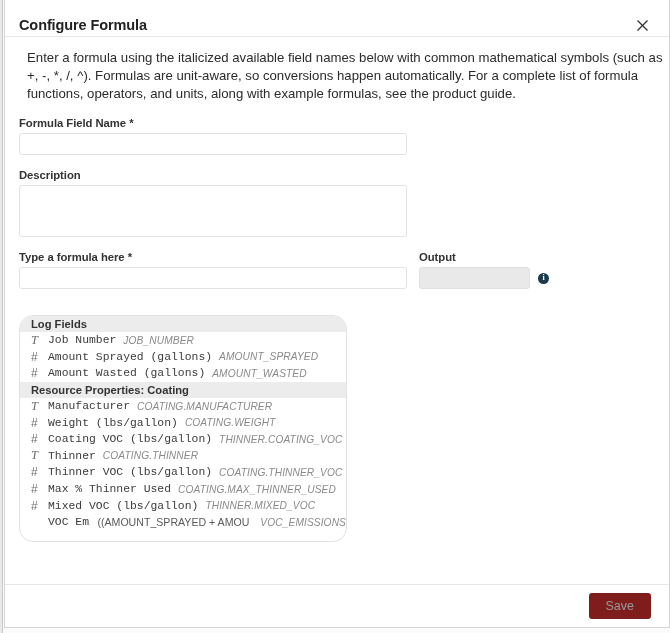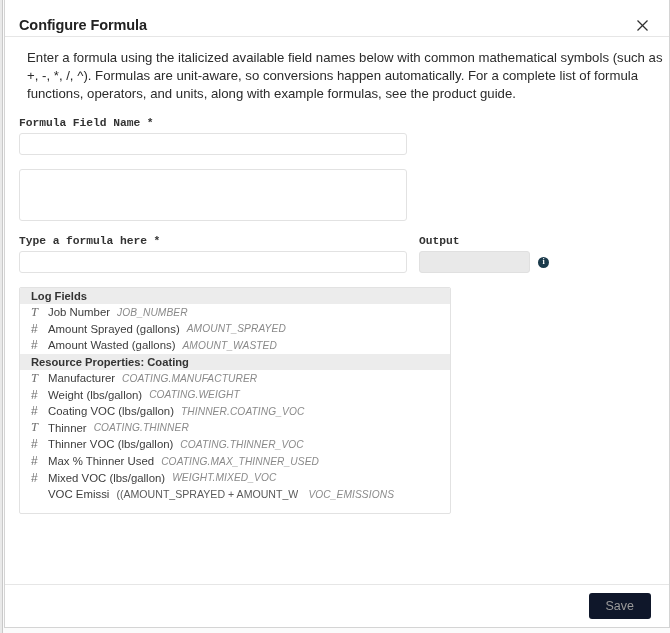--- a/index.html
+++ b/index.html
@@ -69,21 +69,20 @@
     color: #2b2b2b;
     width: 645px;
     margin: 0 0 14px 8px;
   }
   .field-label {
     font-size: 11.3px;
     font-weight: bold;
     color: #333333;
     margin-bottom: 4px;
     letter-spacing: -0.05px;
-    font-family: Liberation Mono, monospace;
   }
   .text-input {
     width: 388px;
     height: 22px;
     border: 1px solid #e2e2e2;
     border-radius: 3px;
     background: #ffffff;
     font-family: "Liberation Sans", sans-serif;
     font-size: 12px;
     padding: 0 6px;
@@ -102,21 +101,21 @@
     color: #222222;
     resize: none;
     outline: none;
     display: block;
   }
   .group { margin-bottom: 14px; }
   .formula-row {
     display: flex;
     align-items: flex-end;
     gap: 12px;
-    margin-bottom: 14px;
+    margin-bottom: 26px;
   }
   .output-col { position: relative; }
   .output-input {
     width: 111px;
     height: 22px;
     border: 1px solid #e0e0e0;
     border-radius: 3px;
     background: #e9e9e9;
     font-family: "Liberation Sans", sans-serif;
     font-size: 12px;
@@ -134,24 +133,24 @@
     font-weight: bold;
     display: flex;
     align-items: center;
     justify-content: center;
     line-height: 1;
     cursor: pointer;
     font-family: "Liberation Serif", serif;
   }
   
   .field-list {
-    width: 432px;
+    width: 328px;
     height: 227px;
     border: 1px solid #e2e2e2;
-    border-radius: 2px;
+    border-radius: 14px;
     background: #ffffff;
     overflow: hidden;
     position: relative;
   }
   .list-section-header {
     background: #ececec;
     font-size: 11.2px;
     font-weight: bold;
     color: #333333;
     padding: 3px 0 3px 11px;
@@ -182,20 +181,21 @@
     font-style: italic;
     font-size: 12.5px;
   }
   .type-icon.number {
     font-family: "Liberation Sans", sans-serif;
     font-size: 12px;
   }
   .item-label {
     color: #3c3c3c;
     margin-right: 7px;
+    font-family: Liberation Mono, monospace;
   }
   .item-key {
     font-style: italic;
     color: #8a8a8a;
     font-size: 10.2px;
     letter-spacing: 0.1px;
     text-align: center;
   }
   .item-expr {
     font-size: 10.6px;
@@ -214,21 +214,21 @@
   
   .modal-footer {
     flex: 0 0 43px;
     border-top: 1px solid #e6e6e6;
     display: flex;
     align-items: center;
     justify-content: flex-end;
     padding-right: 18px;
   }
   .save-btn {
-    background: #0f172a;
+    background: #7f1d1d;
     border: none;
     border-radius: 3px;
     color: #9a9a9a;
     font-family: "Liberation Sans", sans-serif;
     font-size: 12.5px;
     padding: 6px 17px;
     cursor: default;
   }
 </style>
 </head>
@@ -252,20 +252,21 @@
   <div class="modal-body">
 
     <p class="intro">Enter a formula using the italicized available field names below with common mathematical symbols (such as +, -, *, /, ^). Formulas are unit-aware, so conversions happen automatically. For a complete list of formula functions, operators, and units, along with example formulas, see the product guide.</p>
 
     <div class="group">
       <div class="field-label">Formula Field Name *</div>
       <input class="text-input" type="text" value="" style="">
     </div>
 
     <div class="group">
+      <div class="field-label">Description</div>
       <textarea class="textarea-input" style=""></textarea>
     </div>
 
     <div class="formula-row">
       <div>
         <div class="field-label">Type a formula here *</div>
         <input class="text-input" type="text" value="" style="">
       </div>
       <div class="output-col">
         <div class="field-label">Output</div>
@@ -320,21 +321,21 @@
           <span class="item-key">COATING.THINNER_VOC</span>
         </div>
         <div class="list-item">
           <span class="type-icon number">#</span>
           <span class="item-label">Max % Thinner Used</span>
           <span class="item-key">COATING.MAX_THINNER_USED</span>
         </div>
         <div class="list-item">
           <span class="type-icon number">#</span>
           <span class="item-label">Mixed VOC (lbs/gallon)</span>
-          <span class="item-key">WEIGHT.MIXED_VOC</span>
+          <span class="item-key">THINNER.MIXED_VOC</span>
         </div>
         <div class="list-item">
           <span class="type-icon number"></span>
           <span class="item-label truncated">VOC Emissi</span>
           <span class="item-expr">((AMOUNT_SPRAYED + AMOUNT_WASTED) * CO</span>
           <span class="item-key">VOC_EMISSIONS</span>
         </div>
       </div>
 
   </div>

